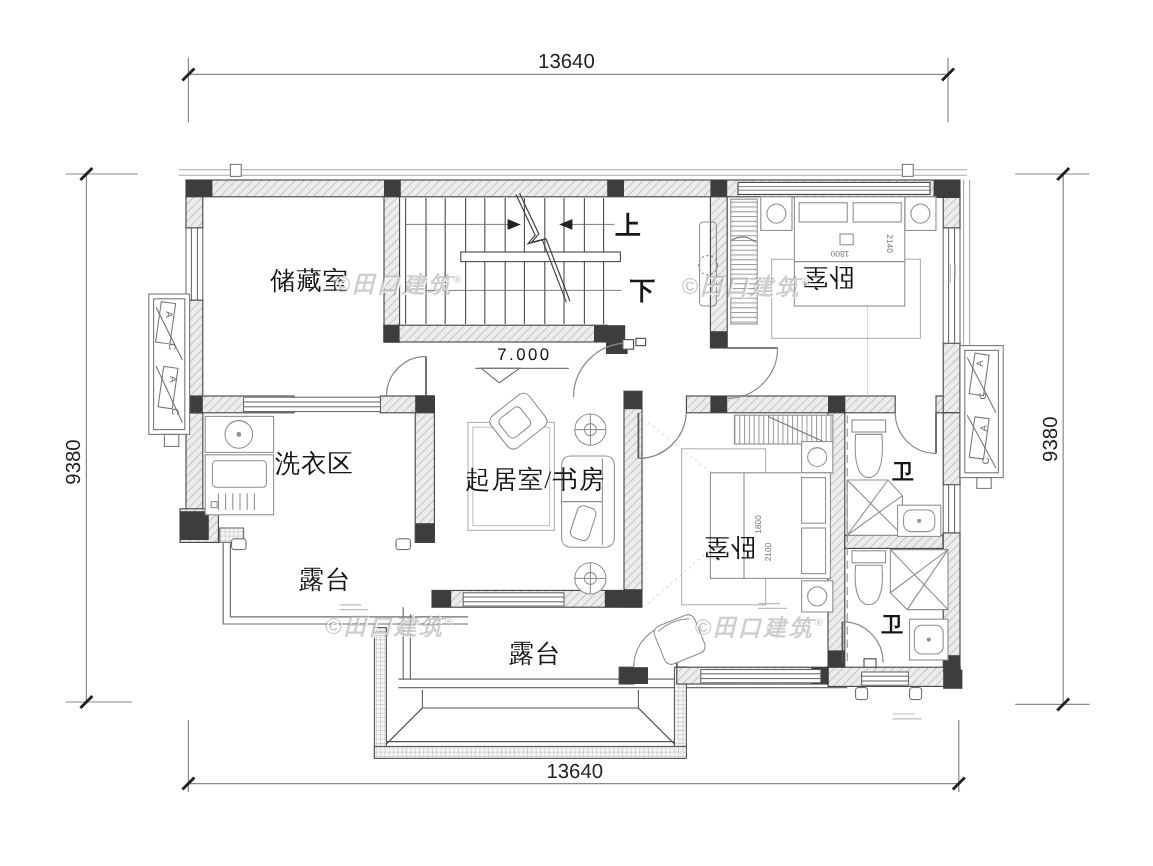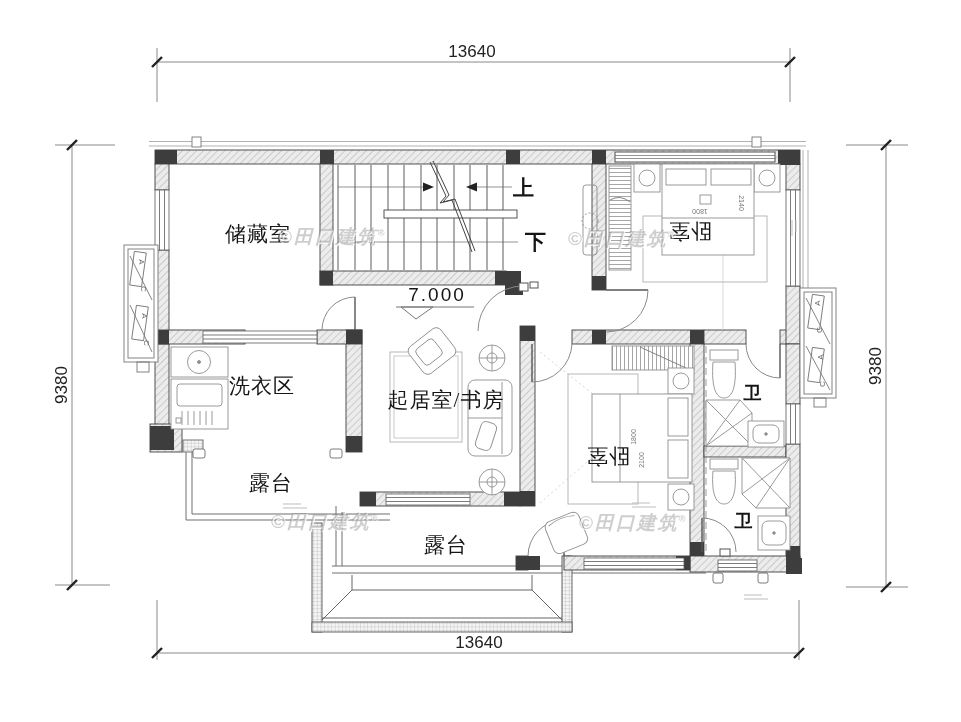--- a/index.html
+++ b/index.html
@@ -7,21 +7,21 @@
          font-family:"Liberation Sans","DejaVu Sans",sans-serif;}
   .stage svg{position:absolute;left:0;top:0;}
   .lbl{position:absolute;transform:translate(-50%,-50%);white-space:nowrap;color:#151515;
        font-weight:500;letter-spacing:1px;}
   .room{font-size:21px;}
   .room-sm{font-size:18px;font-weight:600;}
   .flip{transform:translate(-50%,-50%) rotate(180deg);}
   .dim{font-size:17px;letter-spacing:0;color:#222;font-weight:400;}
   .vdim{transform:translate(-50%,-50%) rotate(-90deg);}
   .stairlbl{font-size:21px;font-weight:600;}
-  .levellbl{font-size:19px;font-weight:500;letter-spacing:2px;}
+  .levellbl{font-size:14px;font-weight:500;letter-spacing:2px;}
   .wm{position:absolute;transform:translate(-50%,-50%);white-space:nowrap;
       font-size:19px;font-weight:700;font-style:italic;letter-spacing:2px;
       color:rgba(125,125,125,0.38);text-shadow:1px 1px 0 rgba(255,255,255,0.9);}
   .wm sup{font-size:9px;}
   .tiny{position:absolute;font-size:7px;color:#777;letter-spacing:0;font-weight:400;}
   .tiny.r180{transform:translate(-50%,-50%) rotate(180deg);}
   .tiny.r90{transform:translate(-50%,-50%) rotate(90deg);}
   .tiny.rm90{transform:translate(-50%,-50%) rotate(-90deg);}
   .acl{position:absolute;font-size:8px;color:#666;font-weight:400;}
   .acl.r90{transform:translate(-50%,-50%) rotate(90deg);}

